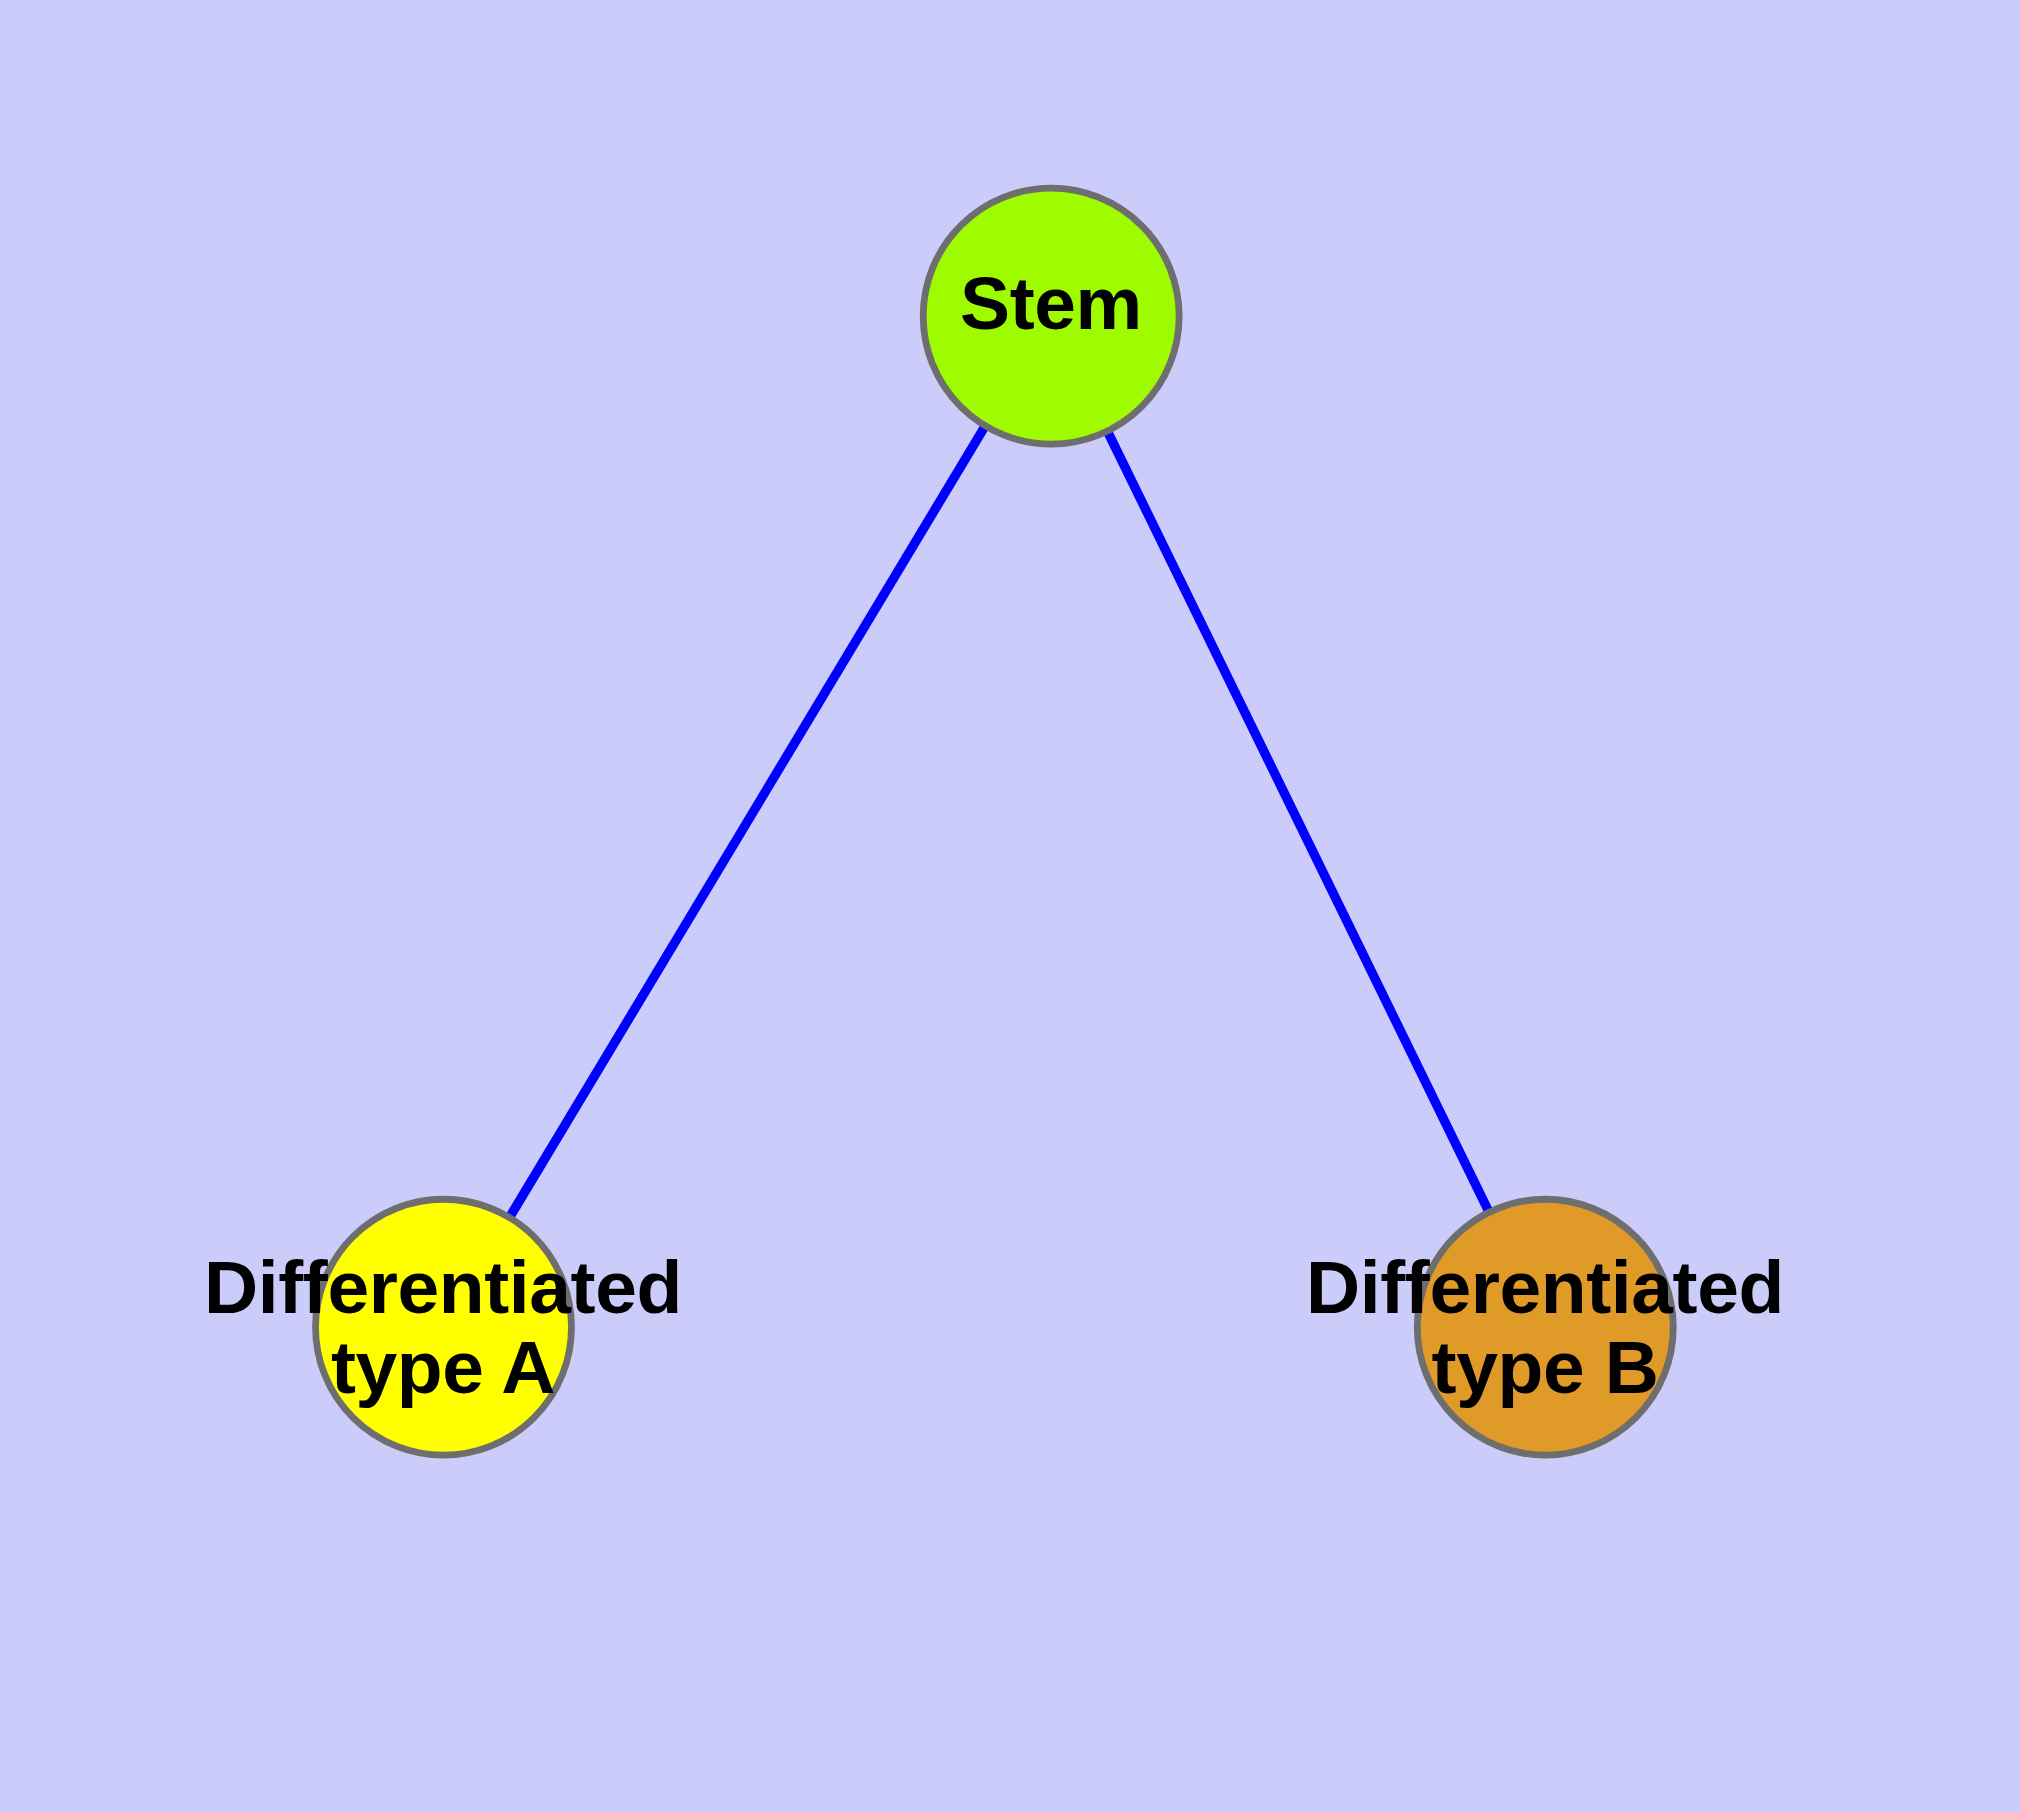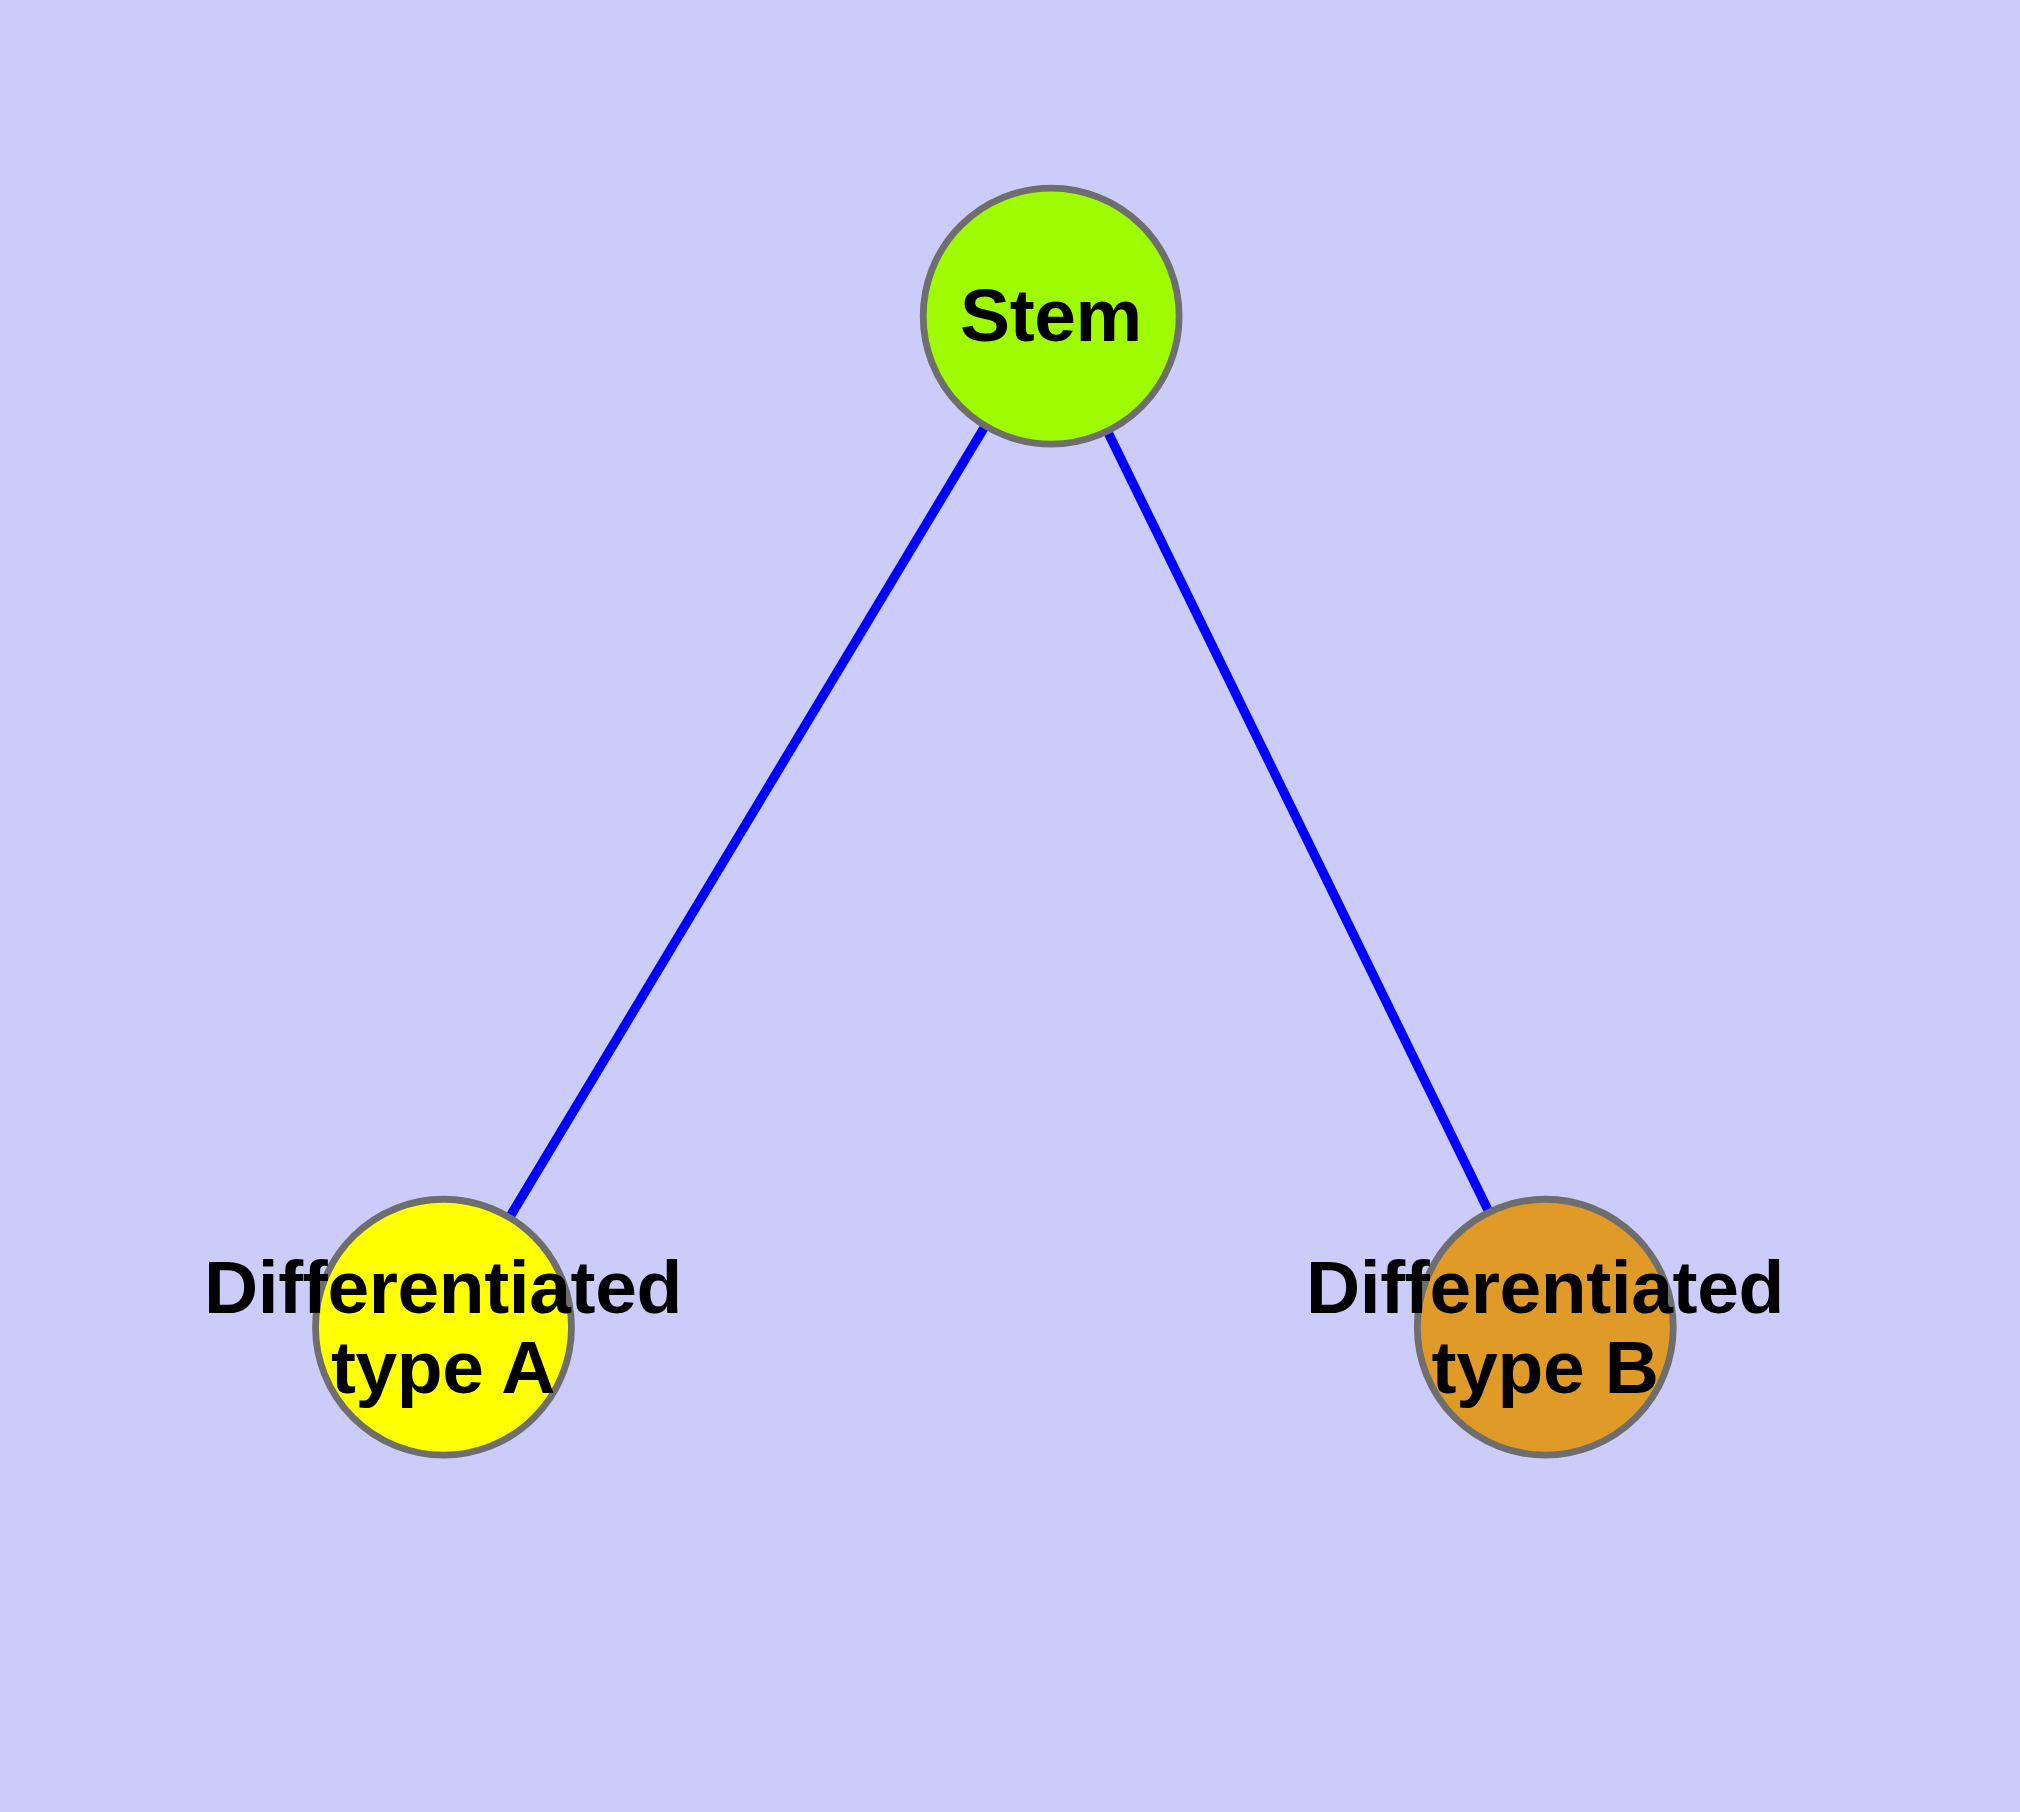--- a/index.html
+++ b/index.html
@@ -51,20 +51,20 @@
       <line id="edge-stem-diff_a" x1="1163.2456981822115" y1="500.7097378920803" x2="599.7543018177884" y2="1438.2902621079197" stroke="#0000ff" stroke-width="11" stroke-linecap="butt"></line>
       <line id="edge-stem-diff_b" x1="1305.4201703011836" y1="506.87009119950625" x2="1757.5798296988164" y2="1432.1299088004937" stroke="#0000ff" stroke-width="11" stroke-linecap="butt"></line>
     </g>
     <g id="node-layer">
       <circle id="node-stem" cx="1240" cy="373" r="151" fill="#9efb00" stroke="#6e6e6e" stroke-width="8"></circle>
       <circle id="node-diff_a" cx="523" cy="1566" r="151" fill="#ffff00" stroke="#6e6e6e" stroke-width="8"></circle>
       <circle id="node-diff_b" cx="1823" cy="1566" r="151" fill="#e09a28" stroke="#6e6e6e" stroke-width="8"></circle>
     </g>
   </svg>
 
-  <div class="node-label" id="label-stem" style="left: 1051px; top: 316px; font-size: 75px; color: rgb(0, 0, 0);">Stem</div>
+  <div class="node-label" id="label-stem" style="left: 1051px; top: 304px; font-size: 75px; color: rgb(0, 0, 0);">Stem</div>
   <div class="node-label" id="label-diff_a" style="left: 443px; top: 1327px; font-size: 75px; color: rgb(0, 0, 0);">Differentiated
 type A</div>
   <div class="node-label" id="label-diff_b" style="left: 1545px; top: 1327px; font-size: 75px; color: rgb(0, 0, 0);">Differentiated
 type B</div>
 
 </div>
 
 
 </body></html>

